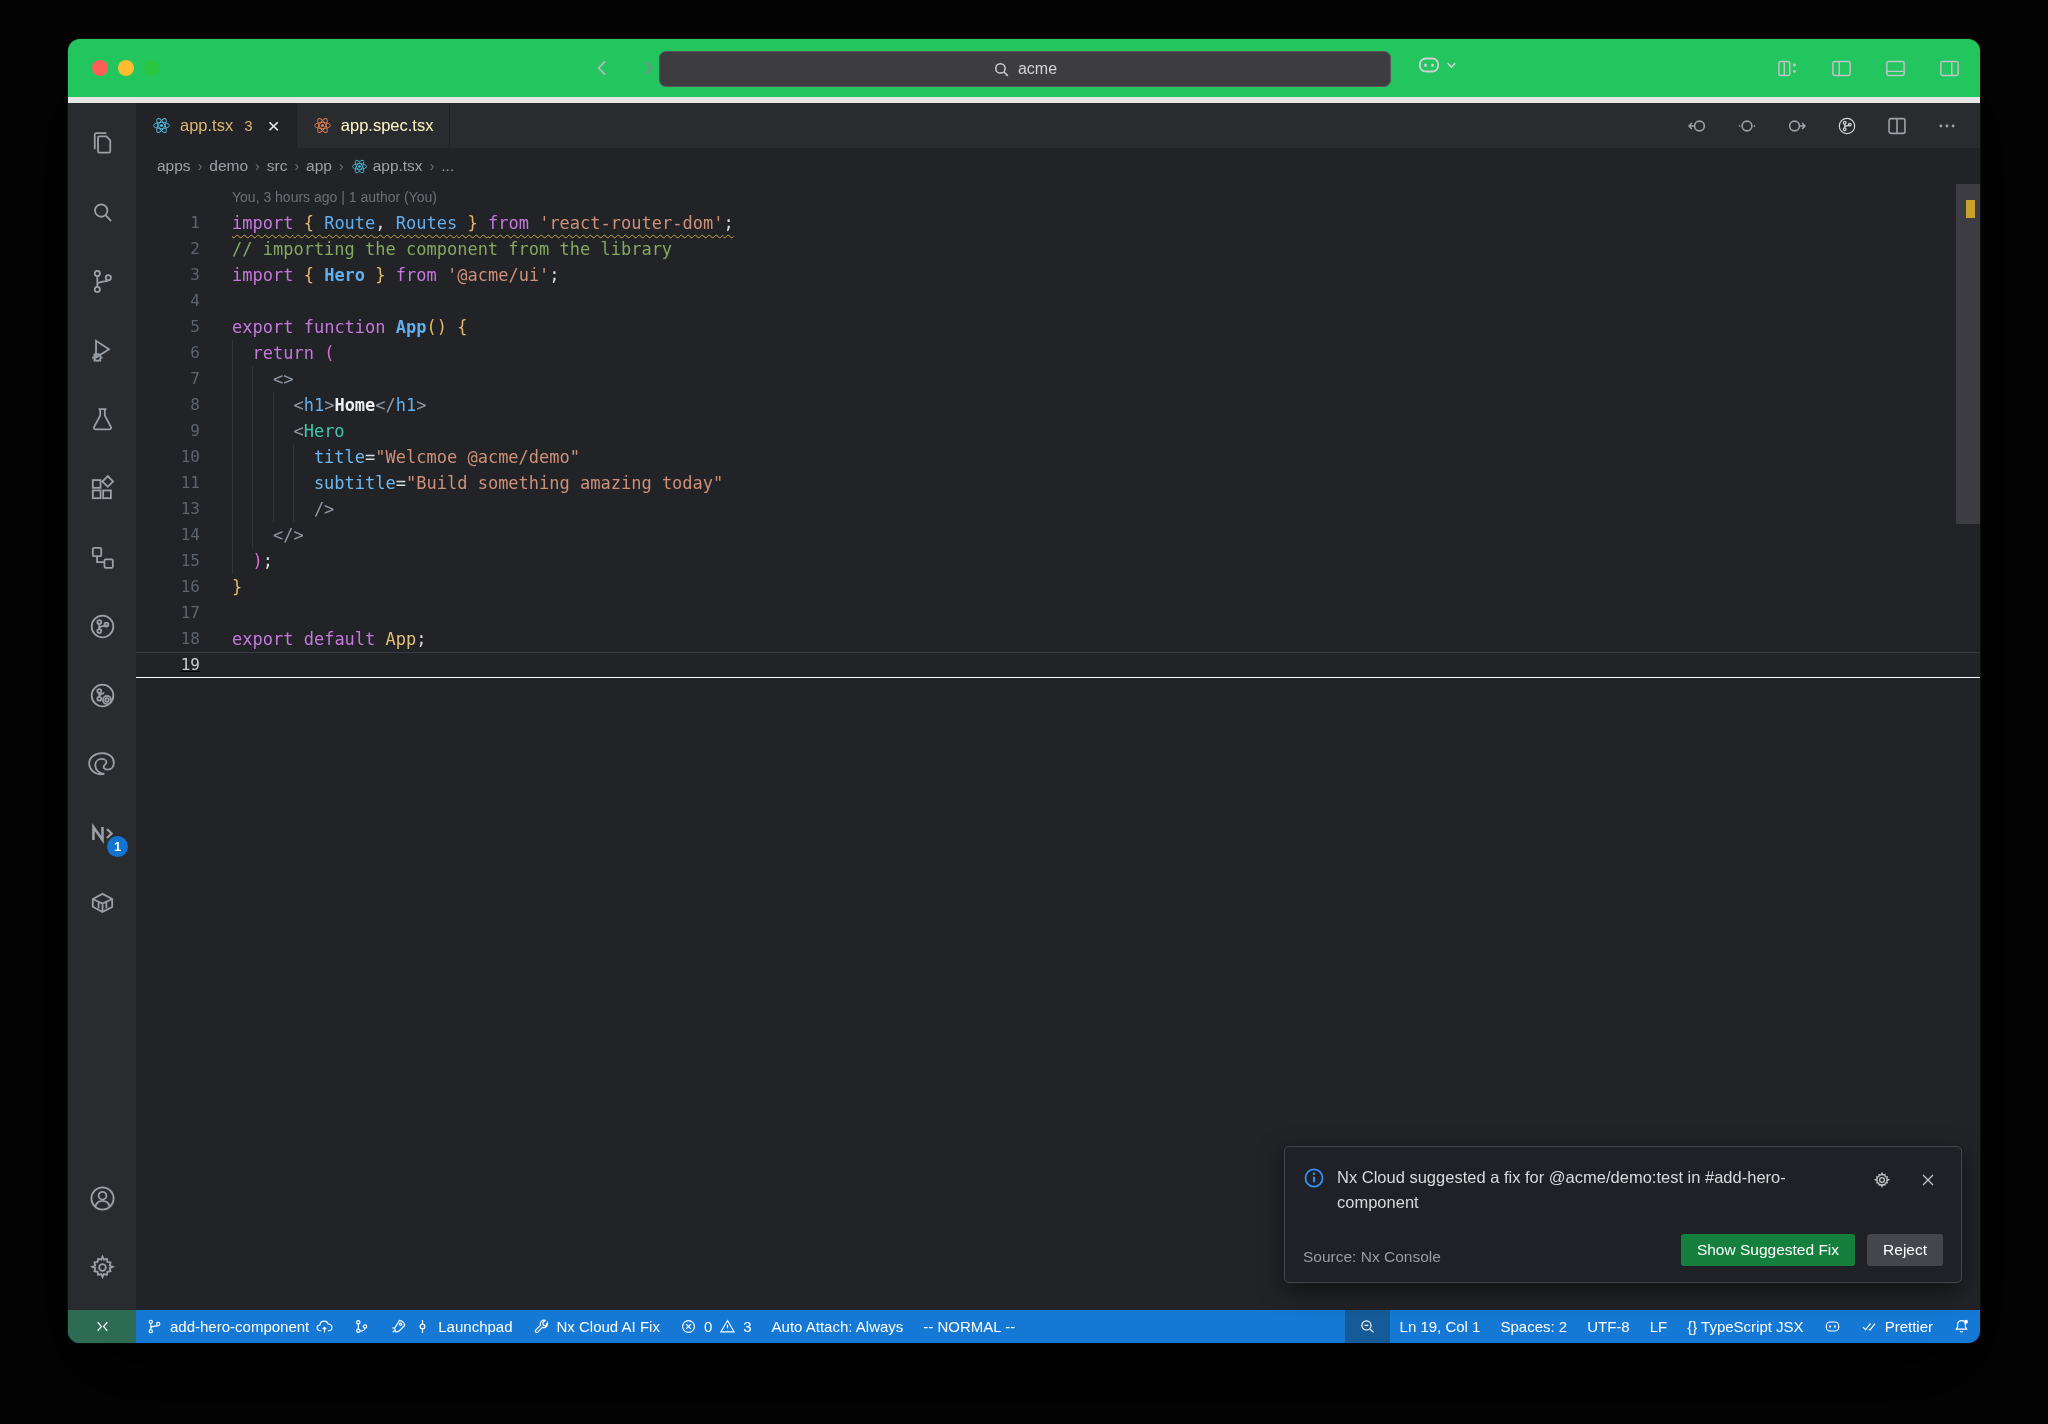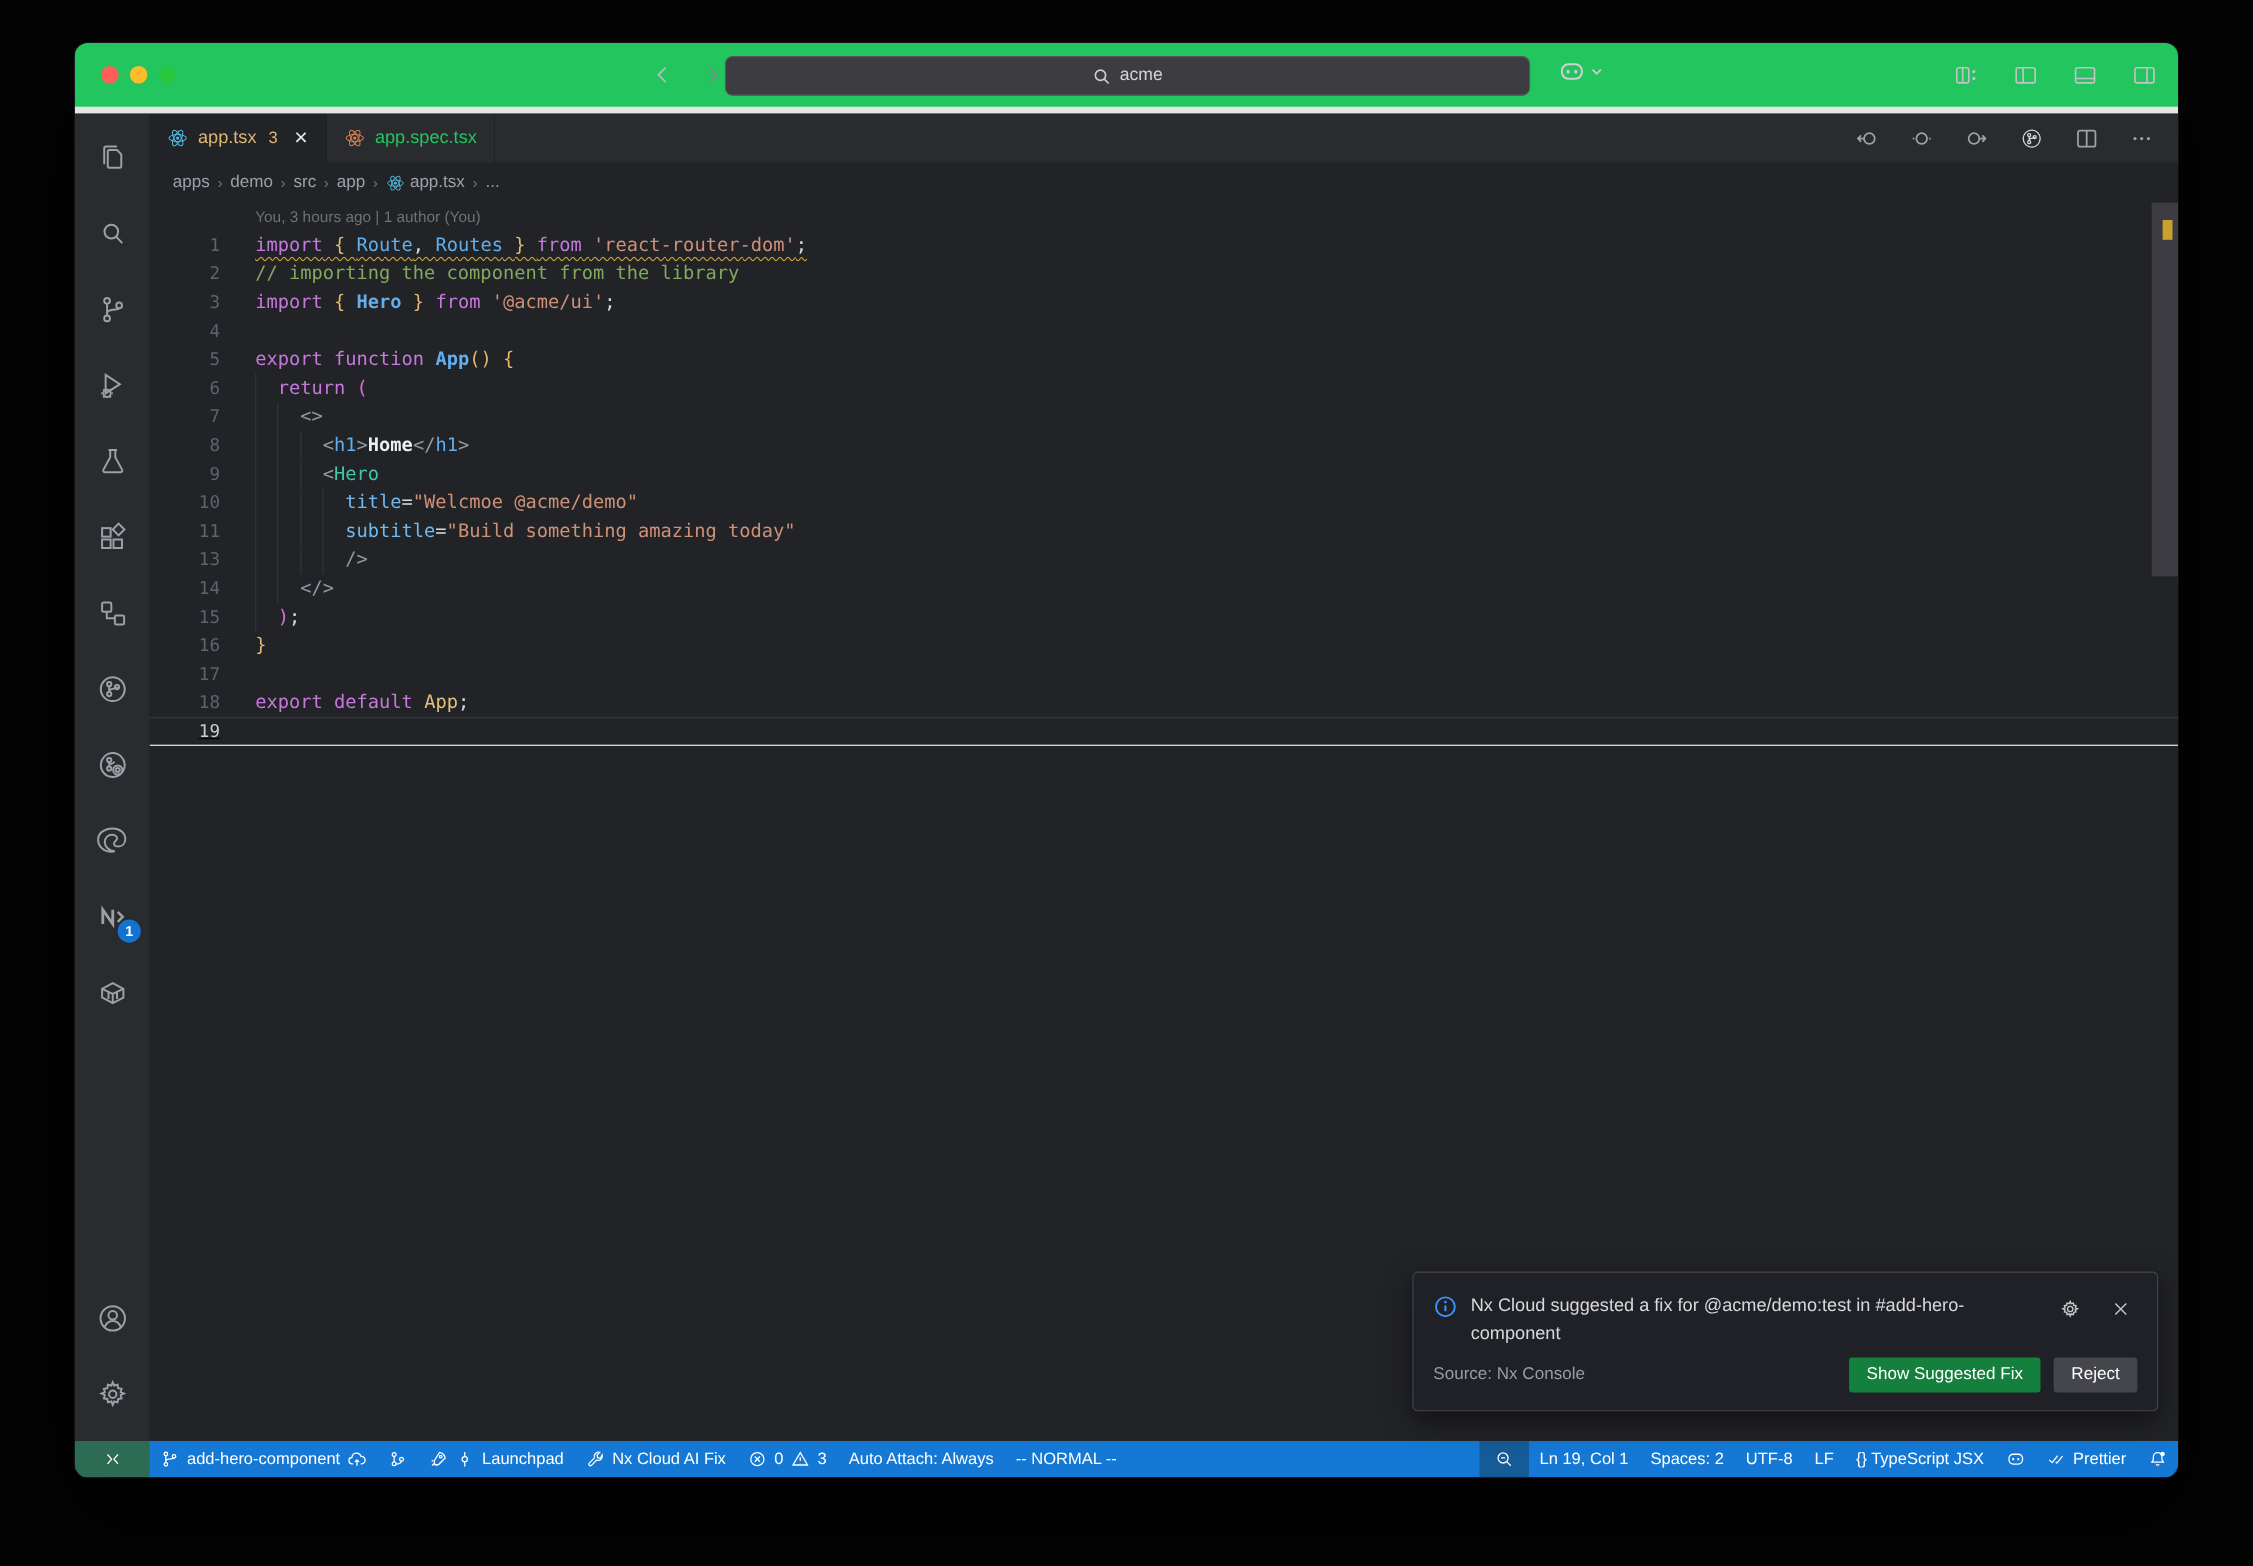--- a/index.html
+++ b/index.html
@@ -34,21 +34,21 @@
   .act-badge{position:absolute;right:-2px;bottom:2px;min-width:21px;height:21px;border-radius:11px;
        background:#1273d0;color:#fff;font-size:13px;display:flex;align-items:center;justify-content:center;font-weight:bold;}
   .act-spacer{flex:1;}
   
   .editor-col{flex:1;display:flex;flex-direction:column;min-width:0;background:#222327;}
   .tabbar{height:45px;background:#2a2b2f;display:flex;align-items:stretch;flex:none;}
   .tab{display:flex;align-items:center;gap:9px;padding:0 16px;font-size:16.5px;border-right:1px solid #202125;}
   .tab .react{width:19px;height:19px;}
   .tab.active{background:#222327;color:#dcb76f;}
   .tab.active .label,.tab.active .badge{color:#dcb76f;}
-  .tab .label{color:#22c55e;}
+  .tab .label{color:#fef9c3;}
   .tab .badge{color:#9ba0a5;font-size:15px;margin-left:2px;}
   .tab .close{color:#d6d8da;font-size:21px;line-height:1;margin-left:6px;}
   .tab.active .close{color:#e8e9ea;}
   .editor-toolbar{margin-left:auto;display:flex;align-items:center;gap:20px;padding-right:18px;color:#9da2a8;}
   .editor-toolbar svg{width:22px;height:22px;stroke:currentColor;fill:none;stroke-width:1.3;}
   .editor-toolbar .bright{color:#d4d7db;}
   .breadcrumbs{height:36px;display:flex;align-items:center;gap:7px;padding-left:21px;
        font-size:15.5px;color:#9ca1a7;flex:none;}
   .breadcrumbs .sep{color:#6e7378;font-size:14px;}
   .breadcrumbs .react{width:17px;height:17px;}
@@ -71,21 +71,21 @@
   .t-plb{color:#eceef1;font-weight:bold}.t-yel{color:#e2c07b}
   .scrollbar{position:absolute;top:0;right:0;width:24px;height:340px;background:#45464c;opacity:.75;}
   .warn-marker{position:absolute;top:16px;right:5px;width:9px;height:18px;background:#c9a22e;}
   
   .toast{position:absolute;right:18px;bottom:60px;width:640px;background:#202126;border:1px solid #45464b;
        border-radius:5px;box-shadow:0 8px 24px rgba(0,0,0,.5);padding:18px 18px 16px 18px;color:#d8d9dc;}
   .toast-head{display:flex;align-items:flex-start;gap:12px;}
   .toast-msg{width:452px;font-size:16.5px;line-height:1.55;}
   .toast-actions-top{margin-left:auto;display:flex;gap:16px;color:#c3c5c8;}
   .toast-actions-top svg{width:20px;height:20px;stroke:currentColor;fill:none;stroke-width:1.3;}
-  .toast-foot{display:flex;align-items:center;margin-top:8px;}
+  .toast-foot{display:flex;align-items:flex-end;margin-top:18px;}
   .toast-source{font-size:15.5px;color:#9a9ca1;}
   .toast-buttons{margin-left:auto;display:flex;gap:12px;}
   .btn{font-size:15.5px;padding:7px 16px;border-radius:3px;color:#fff;border:none;font-family:inherit;}
   .btn.primary{background:#15803d;}
   .btn.secondary{background:#45464c;}
   .info-icon{flex:none;margin-top:2px;}
   
   .statusbar{height:33px;background:#1478d4;display:flex;align-items:stretch;color:#fff;
        font-size:15px;flex:none;}
   .sb-group{display:flex;align-items:stretch;}

